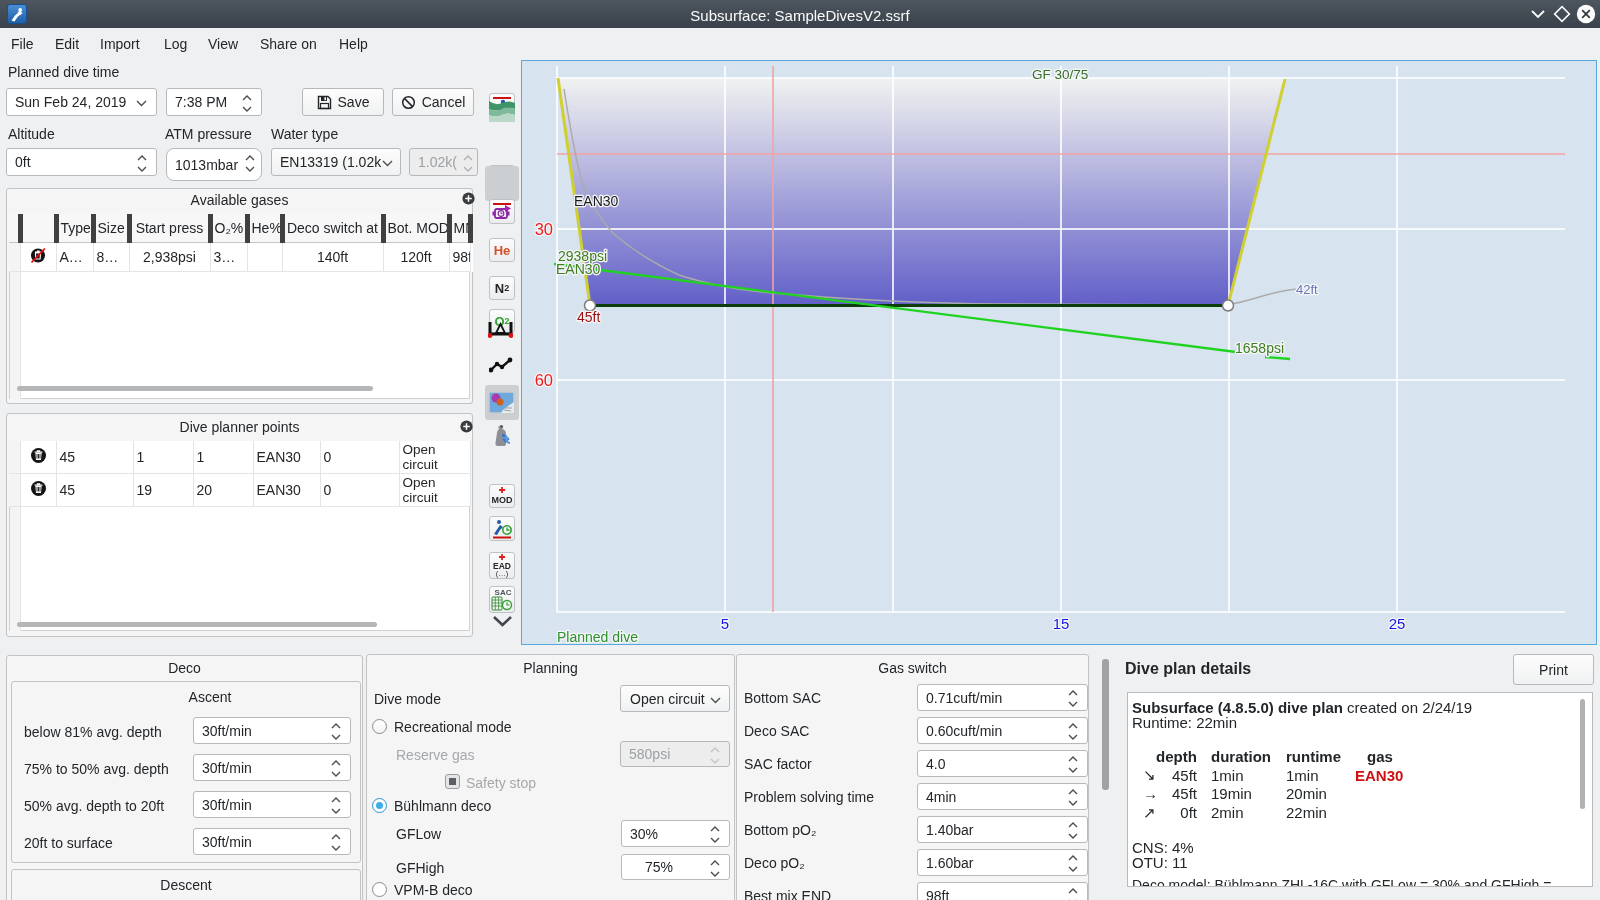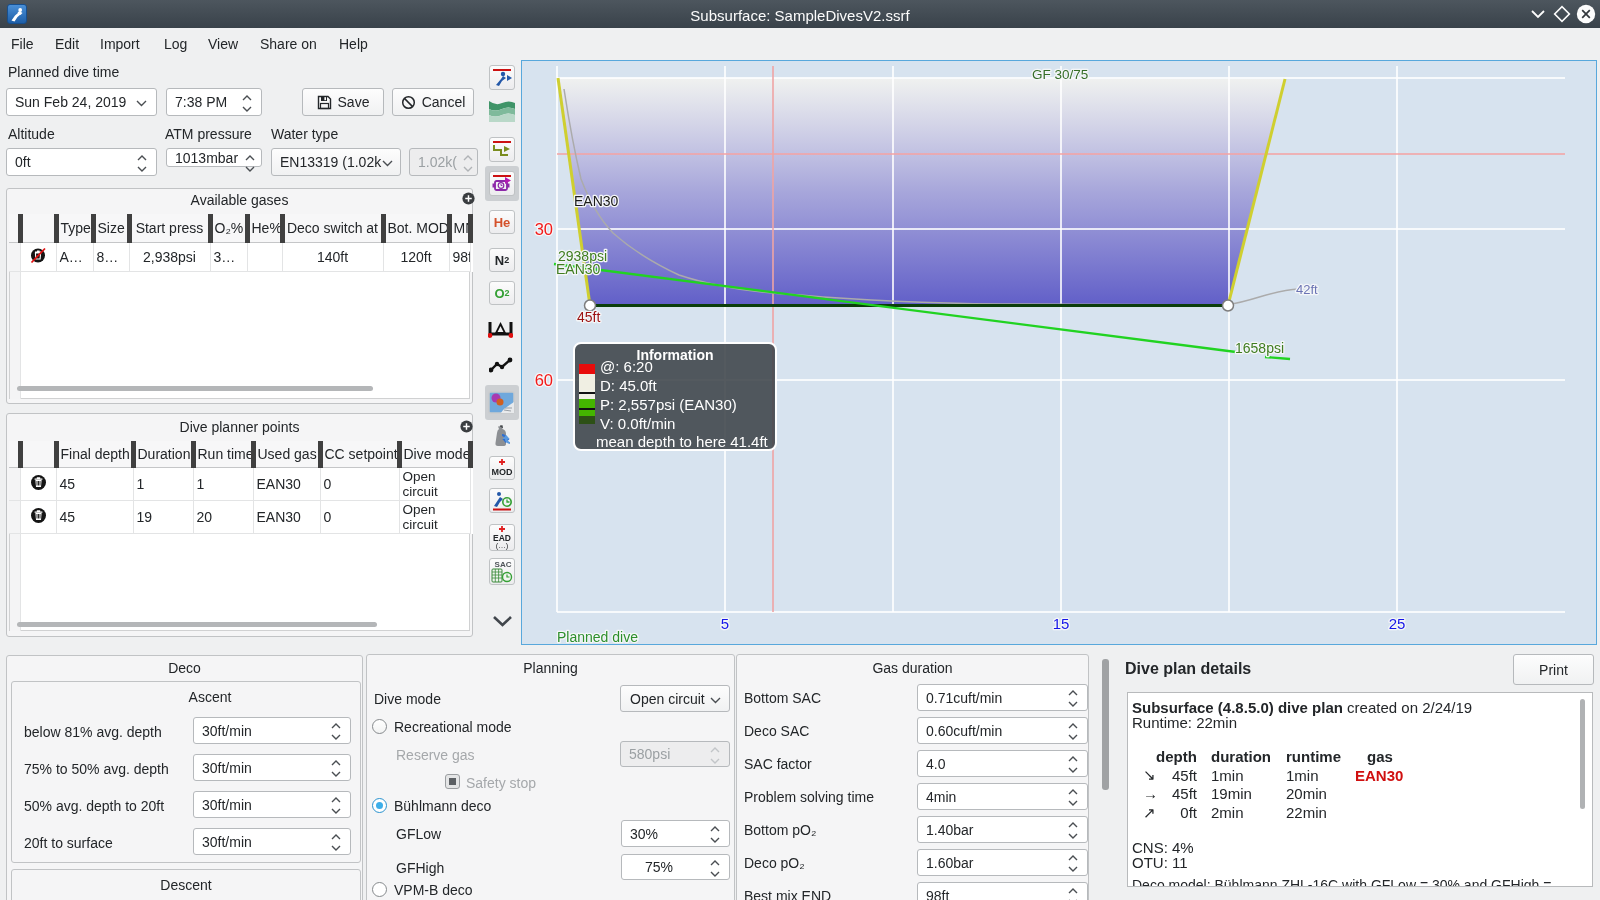--- a/index.html
+++ b/index.html
@@ -76,21 +76,21 @@
  Cancel</div>
 <div class="lbl" style="left:8px;top:126px;">Altitude</div>
 <div class="lbl" style="left:165px;top:126px;">ATM pressure</div>
 <div class="lbl" style="left:271px;top:126px;">Water type</div>
 <div class="inp abs" style="left:6px;top:148px;width:151px;height:28px;">0ft
  <svg class="abs" style="right:8px;top:5px;" width="12" height="19" viewBox="0 0 12 19">
       <path d="M2 6 L6 2 L10 6" stroke="#4a4e52" stroke-width="1.4" fill="none"></path>
       <path d="M2 13 L6 17 L10 13" stroke="#4a4e52" stroke-width="1.4" fill="none"></path>
     </svg>
 </div>
-<div class="inp abs" style="left:166px;top:148px;width:96px;height:19px;">1013mbar
+<div class="inp abs" style="left:166px;top:148px;width:96px;height:33px;border-radius:8px;">1013mbar
  <svg class="abs" style="right:5px;top:5px;" width="12" height="19" viewBox="0 0 12 19">
       <path d="M2 6 L6 2 L10 6" stroke="#4a4e52" stroke-width="1.4" fill="none"></path>
       <path d="M2 13 L6 17 L10 13" stroke="#4a4e52" stroke-width="1.4" fill="none"></path>
     </svg>
 </div>
 <div class="btn abs" style="left:271px;top:148px;width:130px;height:28px;justify-content:flex-start;padding-left:8px;">EN13319 (1.02k
  <svg class="abs" style="right:7px;top:10px;" width="11" height="8" viewBox="0 0 11 8">
       <path d="M1 2 L5.5 6.5 L10 2" stroke="#4a4e52" stroke-width="1.4" fill="none"></path>
     </svg>
 </div>
@@ -170,30 +170,20 @@
       <col style="width:11px">
       <col style="width:36px">
       <col style="width:77px">
       <col style="width:60px">
       <col style="width:60px">
       <col style="width:67px">
       <col style="width:79px">
       <col style="width:71px">
     </colgroup>
  <tbody>
-      <tr style="height:26px;">
-        <th></th>
-        <th></th>
-        <th>Final depth</th>
-        <th>Duration</th>
-        <th>Run time</th>
-        <th>Used gas</th>
-        <th>CC setpoint</th>
-        <th>Dive mode</th>
-      </tr>
  <tr style="height:30px;">
         <td style="background:#f4f4f5;"></td>
   <td style="text-align:center;"><svg width="17" height="17" viewBox="0 0 17 17">
             <circle cx="8.5" cy="8.5" r="7.5" fill="#141414"></circle>
             <path d="M5.4 6 h6.2 l-.6 7 h-5 Z" fill="#fff"></path>
             <path d="M4.6 5.2 h7.8 M6.8 3.8 h3.4" stroke="#fff" stroke-width="1.3" fill="none"></path>
             <path d="M7 7 v4.5 M8.5 7 v4.5 M10 7 v4.5" stroke="#141414" stroke-width="0.9"></path>
           </svg></td>
   <td>45</td>
         <td>1</td>
@@ -216,21 +206,21 @@
         <td>EAN30</td>
         <td>0</td>
         <td style="font-size:13.5px;line-height:15px;white-space:normal;">Open circuit</td>
       </tr>
 </tbody>
   </table>
 <div class="sb" style="left:17px;top:622px;width:360px;height:5px;"></div>
 
 <style>
 .tile { position:absolute; width:26px; height:25px; background:linear-gradient(#fcfcfc,#ececee);
- border:1px solid #bfc2c4; border-radius:3px; display:flex; align-items:center; justify-content:center; }
+ border:1px solid #bfc2c4; border-radius:3px; display:flex; align-items:center; justify-content:center;margin-top:28px; }
 .tsel { position:absolute; width:34px; height:35px; background:#cccfd2; border-radius:3px; }
 </style>
 <div class="tile" style="left:489px;top:65px;">
     <svg width="22" height="21" viewBox="0 0 22 21">
       <rect x="2" y="2" width="18" height="2" fill="#cc1111"></rect>
       <circle cx="12" cy="7" r="2.2" fill="#2458a8"></circle>
       <path d="M5 18 L10 12 L12 9 L15 11 L11 14 L8 19 Z" fill="#2458a8"></path>
       <path d="M16 8 L21 11 L16 14 Z" fill="#2458a8"></path>
     </svg>
   </div>
@@ -364,35 +354,20 @@
   <text x="713" y="292" fill="#3f7d20">1658psi</text>
   <text x="510" y="18" fill="#356e28" font-size="13.5">GF 30/75</text>
   <text x="31" y="174" fill="#f31a1a" text-anchor="end" font-size="16.5">30</text>
   <text x="31" y="325" fill="#f31a1a" text-anchor="end" font-size="16.5">60</text>
   <text x="203" y="568" fill="#1515e8" text-anchor="middle" font-size="15">5</text>
   <text x="539" y="568" fill="#1515e8" text-anchor="middle" font-size="15">15</text>
   <text x="875" y="568" fill="#1515e8" text-anchor="middle" font-size="15">25</text>
   <text x="35" y="581" fill="#2d8f2d">Planned dive</text>
  </g>
 </svg>
-<div style="position:absolute;left:51px;top:281px;width:204px;height:109px;background:rgba(62,67,73,0.88);border:2px solid #fff;border-radius:8px;color:#fff;">
- <div style="text-align:center;font-weight:bold;font-size:14px;margin-top:3px;">Information</div>
- <div style="position:absolute;left:4px;top:20px;width:16px;height:60px;">
-  <div style="height:10px;background:#e80c0c;"></div>
-  <div style="height:18px;background:#f0efe3;"></div>
-  <div style="height:2px;background:#111;"></div>
-  <div style="height:5px;background:#f0efe3;"></div>
-  <div style="height:9px;background:#44b400;"></div>
-  <div style="height:2px;background:#111;"></div>
-  <div style="height:6px;background:#44b400;"></div>
-  <div style="height:8px;background:#2d5016;"></div>
- </div>
- <div style="position:absolute;left:25px;top:14px;font-size:15px;line-height:18.9px;">@: 6:20<br>D: 45.0ft<br>P: 2,557psi (EAN30)<br>V: 0.0ft/min</div>
- <div style="position:absolute;left:21px;top:89px;font-size:15px;">mean depth to here 41.4ft</div>
-</div>
 </div>
 
 <div class="gbox abs" style="left:6px;top:655px;width:357px;height:250px;"></div>
 <div class="lbl" style="left:6px;top:660px;width:357px;text-align:center;">Deco</div>
 <div class="gbox abs" style="left:11px;top:681px;width:350px;height:182px;background:#f5f5f6;"></div>
 <div class="lbl" style="left:11px;top:689px;width:350px;text-align:center;margin-left:24px;">Ascent</div>
 <div class="lbl" style="left:24px;top:724px;">below 81% avg. depth</div>
 <div class="lbl" style="left:24px;top:761px;">75% to 50% avg. depth</div>
 <div class="lbl" style="left:24px;top:798px;">50% avg. depth to 20ft</div>
 <div class="lbl" style="left:24px;top:835px;">20ft to surface</div>
@@ -447,21 +422,21 @@
 <div class="lbl" style="left:396px;top:860px;">GFHigh</div>
 <div class="inp abs" style="left:621px;top:854px;width:109px;height:26px;padding-left:23px;">75%
  <svg class="abs" style="right:8px;top:4px;" width="12" height="19" viewBox="0 0 12 19">
       <path d="M2 6 L6 2 L10 6" stroke="#4a4e52" stroke-width="1.4" fill="none"></path>
       <path d="M2 13 L6 17 L10 13" stroke="#4a4e52" stroke-width="1.4" fill="none"></path>
     </svg></div>
 <div class="abs" style="left:372px;top:882px;width:15px;height:15px;border-radius:50%;border:1.4px solid #868a8d;background:#fff;"></div>
 <div class="lbl" style="left:394px;top:882px;">VPM-B deco</div>
 
 <div class="gbox abs" style="left:736px;top:654px;width:353px;height:252px;"></div>
-<div class="lbl" style="left:736px;top:660px;width:353px;text-align:center;">Gas duration</div>
+<div class="lbl" style="left:736px;top:660px;width:353px;text-align:center;">Gas switch</div>
 <div class="lbl" style="left:744px;top:690px;">Bottom SAC</div>
 <div class="lbl" style="left:744px;top:723px;">Deco SAC</div>
 <div class="lbl" style="left:744px;top:756px;">SAC factor</div>
 <div class="lbl" style="left:744px;top:789px;">Problem solving time</div>
 <div class="lbl" style="left:744px;top:822px;">Bottom pO₂</div>
 <div class="lbl" style="left:744px;top:855px;">Deco pO₂</div>
 <div class="lbl" style="left:744px;top:888px;">Best mix END</div>
 <div class="inp abs" style="left:917px;top:684px;width:171px;height:27px;">0.71cuft/min<svg class="abs" style="right:8px;top:4px;" width="12" height="19" viewBox="0 0 12 19">
       <path d="M2 6 L6 2 L10 6" stroke="#4a4e52" stroke-width="1.4" fill="none"></path>
       <path d="M2 13 L6 17 L10 13" stroke="#4a4e52" stroke-width="1.4" fill="none"></path>

